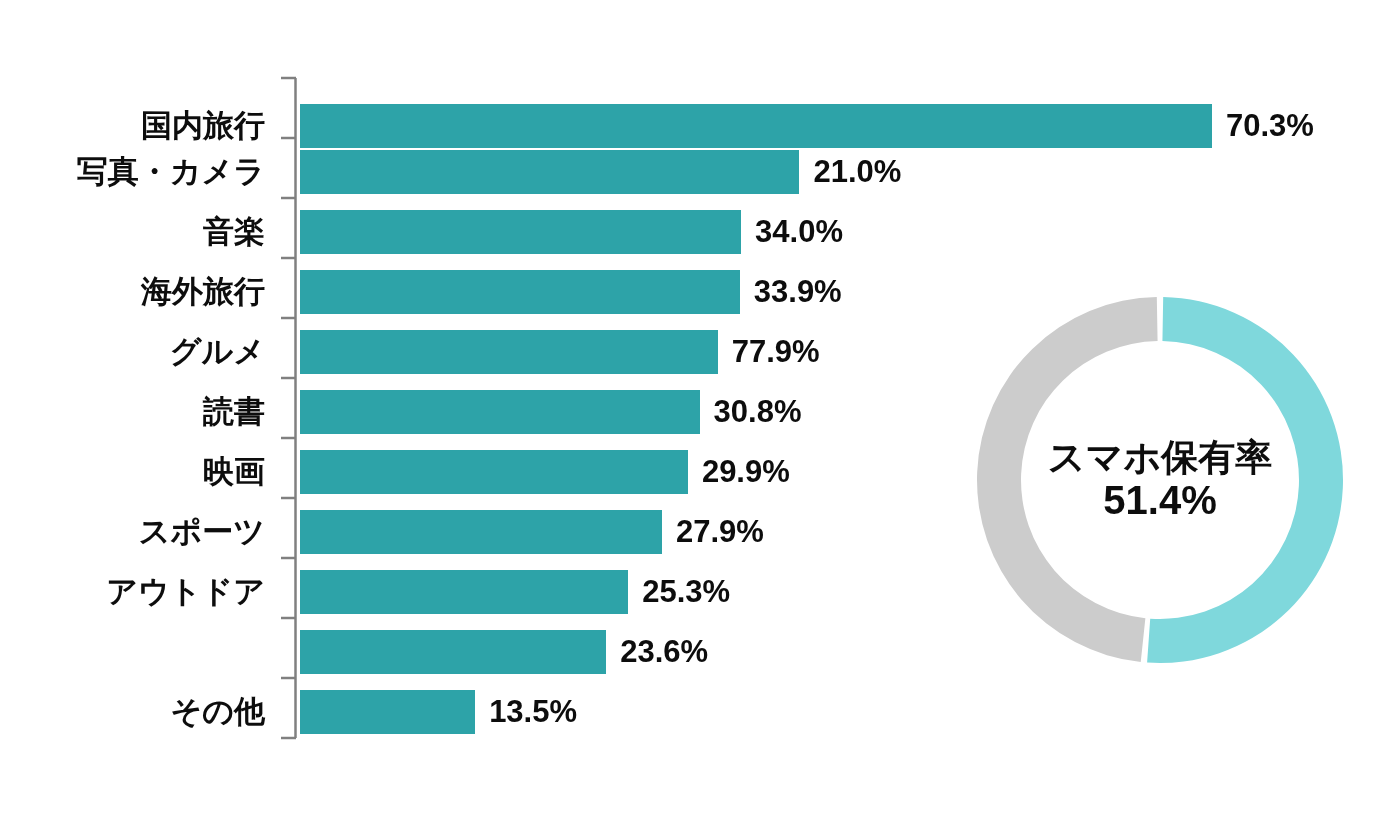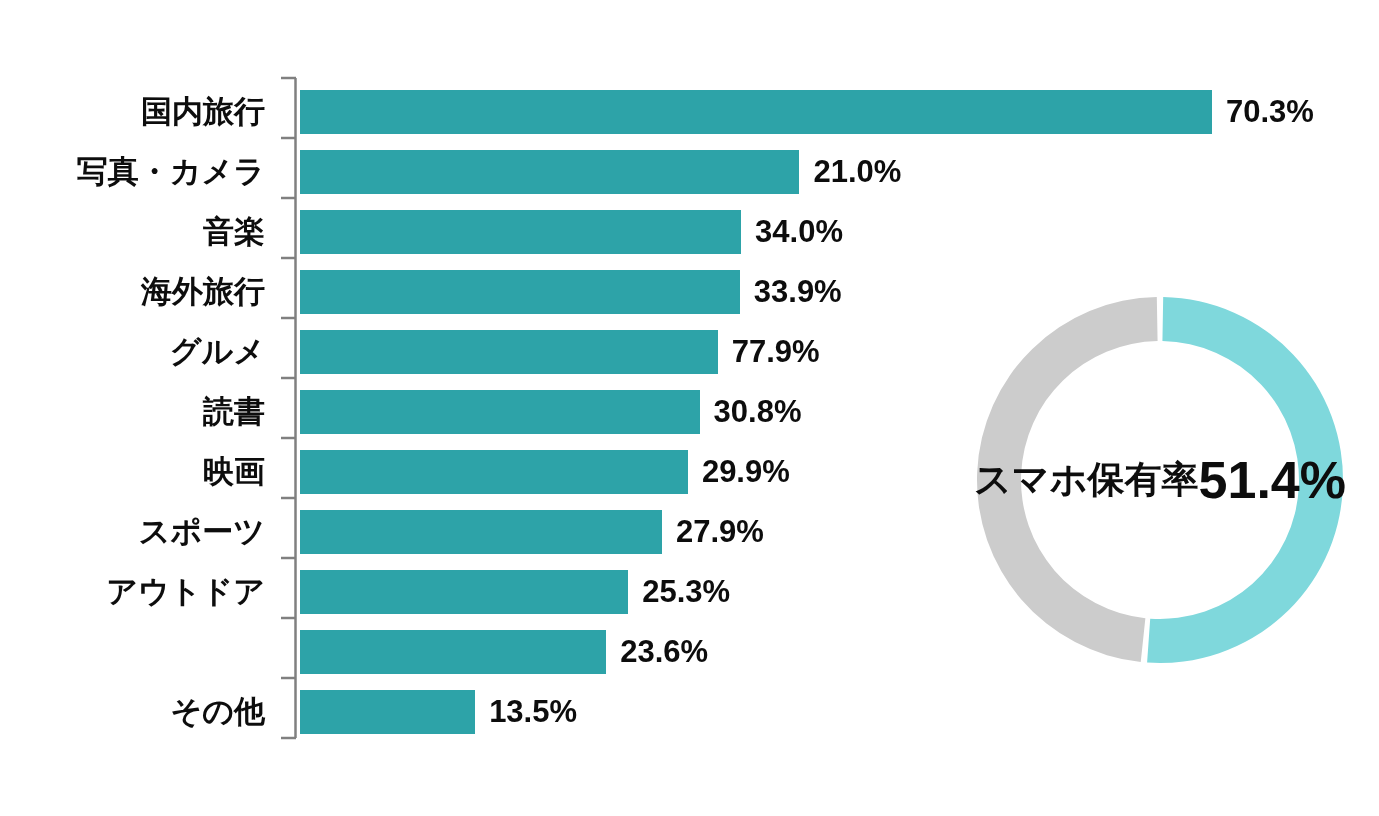--- a/index.html
+++ b/index.html
@@ -96,35 +96,36 @@
     top: 0;
   }
 
   #donut-center {
     position: absolute;
     left: 0;
     top: 0;
     width: 400px;
     height: 400px;
     display: flex;
+    flex-direction: column;
     align-items: center;
     justify-content: center;
     text-align: center;
   }
 
   #donut-title {
     font-size: 37px;
     font-weight: bold;
     color: #0d0d0d;
     line-height: 1.12;
     white-space: nowrap;
   }
 
   #donut-value {
-    font-size: 52px;
+    font-size: 40px;
     font-weight: bold;
     color: #0d0d0d;
     line-height: 1.12;
     white-space: nowrap;
   }
 </style>
 </head>
 <body>
 
 <div id="figure">
@@ -143,21 +144,21 @@
           <line x1="281" y1="438" x2="296" y2="438"></line>
           <line x1="281" y1="498" x2="296" y2="498"></line>
           <line x1="281" y1="558" x2="296" y2="558"></line>
           <line x1="281" y1="618" x2="296" y2="618"></line>
           <line x1="281" y1="678" x2="296" y2="678"></line>
           <line x1="281" y1="738" x2="296" y2="738"></line>
         </g>
     </svg>
 
     <div id="bar-rows">
-        <div class="bar-row" style="top: 82px; padding-left: 43px;">
+        <div class="bar-row" style="top: 96px; padding-left: 43px;">
           <div class="cat-label">国内旅行</div>
           <div class="bar" style="width: 912px;"></div>
           <div class="val-label" style="left: 1226px;">70.3%</div>
         </div>
         <div class="bar-row" style="top: 142px;">
           <div class="cat-label">写真・カメラ</div>
           <div class="bar" style="width: 499.459px;"></div>
           <div class="val-label" style="left: 813.459px;">21.0%</div>
         </div>
         <div class="bar-row" style="top: 202px;">

